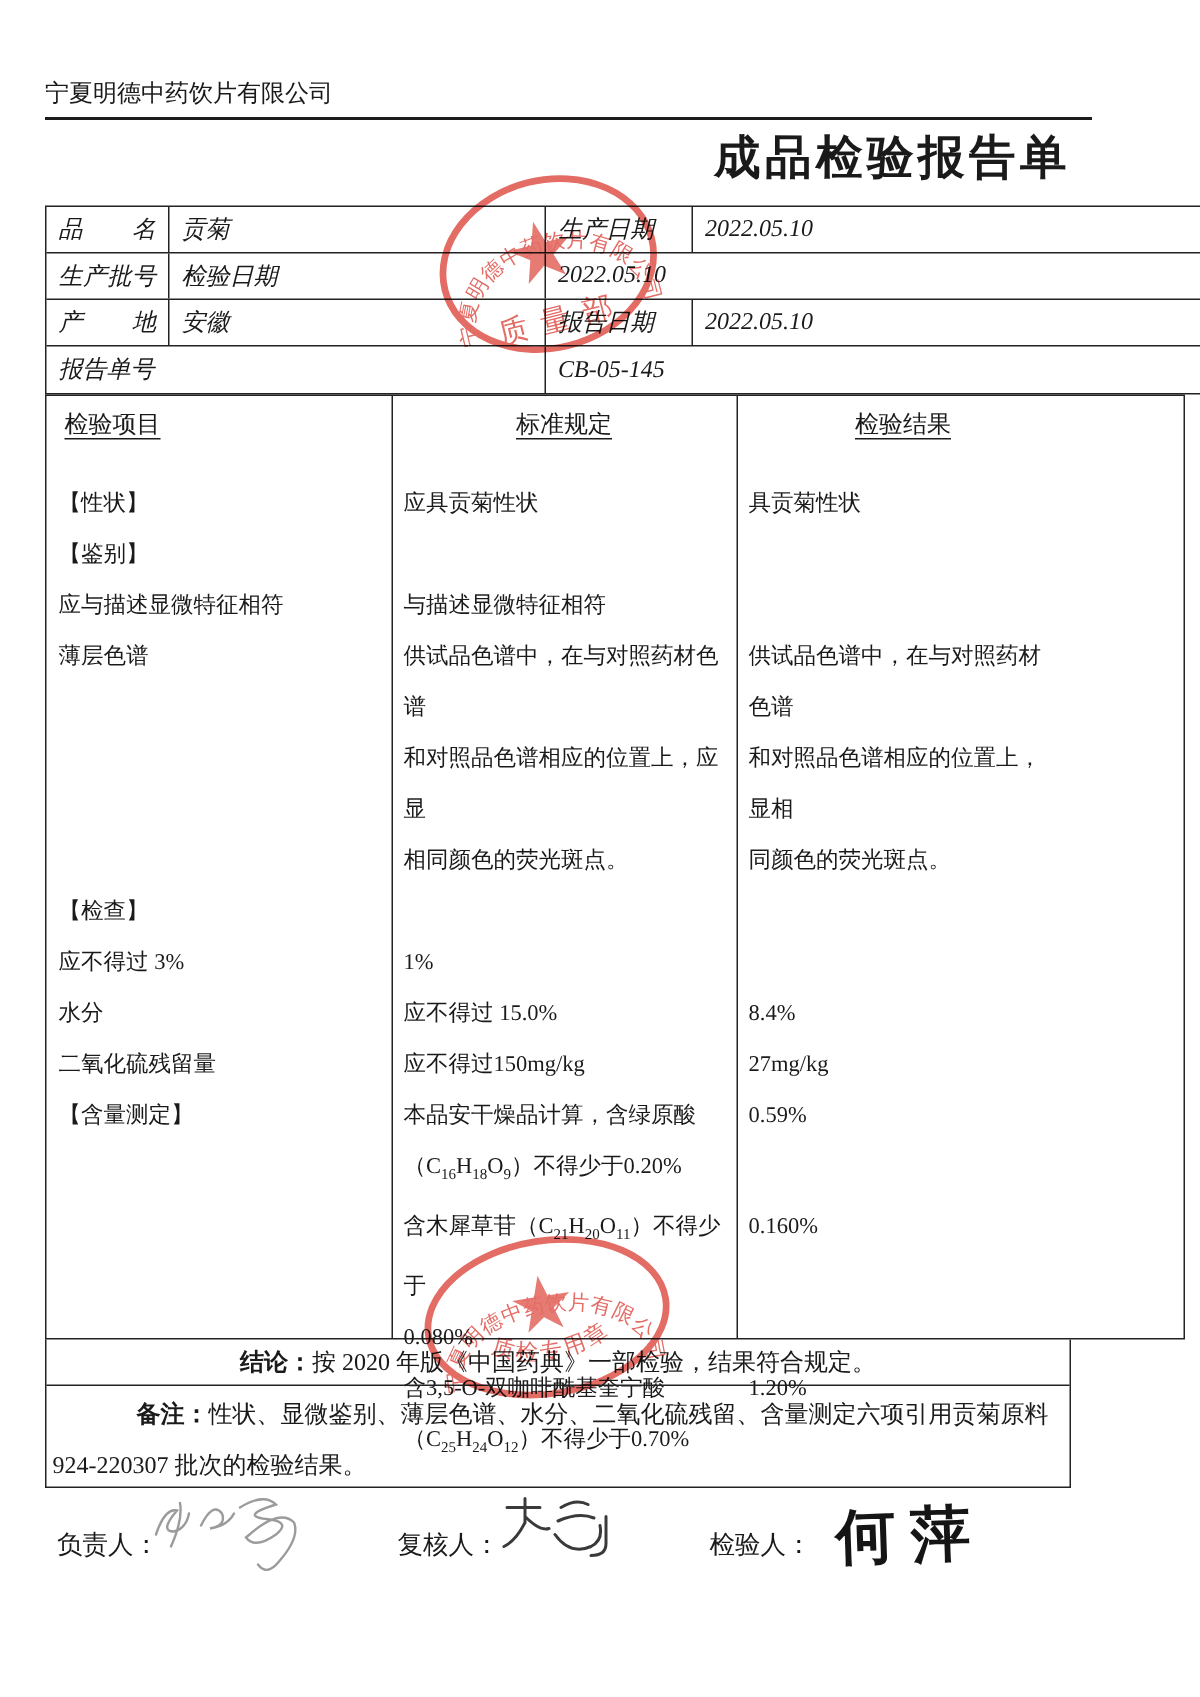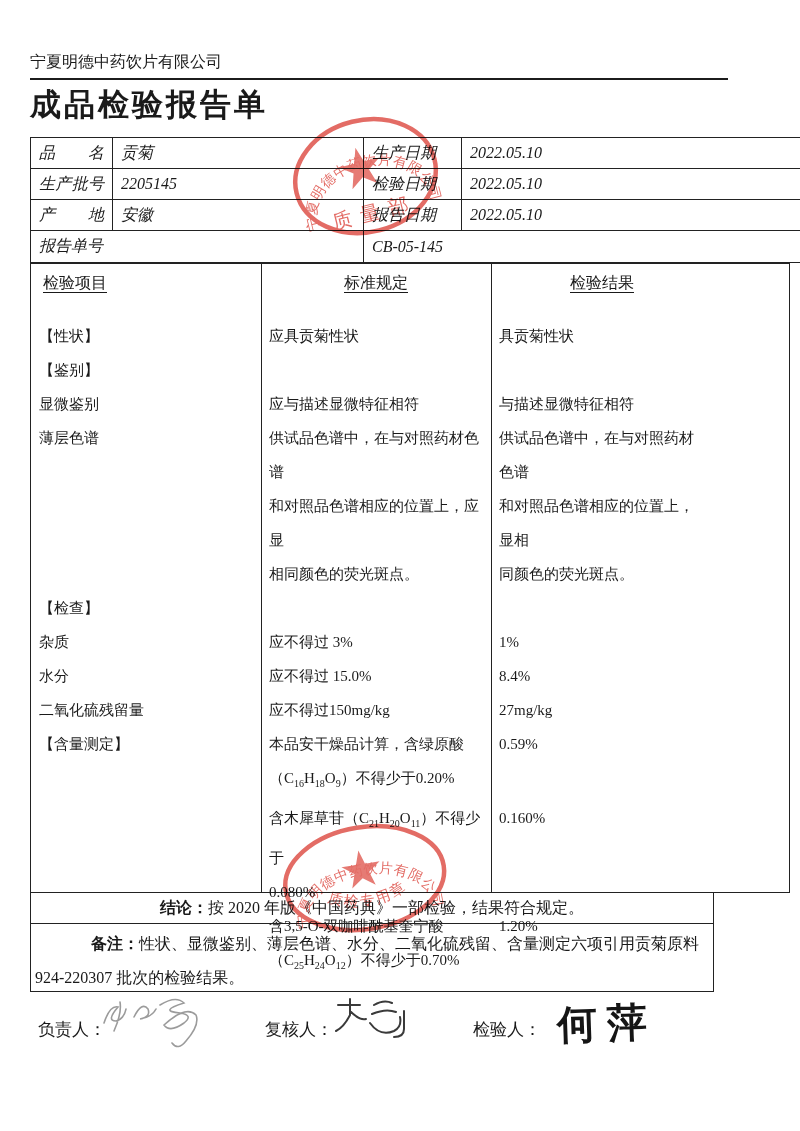--- a/index.html
+++ b/index.html
@@ -8,21 +8,21 @@
   body{
     width:800px; height:1131px; position:relative;
     font-family:"Liberation Serif","DejaVu Serif",serif;
     color:var(--ink); overflow:hidden;
   }
   .abs{ position:absolute; }
 
   
   .doc-header{ left:30px; top:52px; width:684px; display:flex; justify-content:space-between; font-size:16px; }
   .header-rule{ left:30px; top:78px; width:698px; height:2px; background:#1c1c1c; }
-  .doc-title{ left:30px; top:84px; width:684px; text-align:left;
+  .doc-title{ left:30px; top:84px; width:684px; text-align:right;
     font-family:"Liberation Sans","DejaVu Sans",sans-serif;
     font-size:31px; font-weight:bold; letter-spacing:3px; }
 
   
   .info-table{ left:30px; top:137px; width:797px; border:1px solid #222;font-style:italic; }
   .info-row{ display:grid; grid-template-columns:82px 251px 98px 251px; height:31px; border-bottom:1px solid #222; }
   .info-row:last-child{ border-bottom:none; grid-template-columns:333px 349px; }
   .info-row > div{ display:flex; align-items:center; padding:0 8px; font-size:16px; overflow:hidden; }
   .cell-r{ border-right:1px solid #222; }
   .jlabel span{ display:block; width:100%; text-align:justify; text-align-last:justify; }
@@ -70,21 +70,20 @@
         <span>品名</span>
       </div>
     <div class="cell-r">贡菊</div>
     <div class="cell-r">生产日期</div>
     <div>2022.05.10</div>
   </div>
   <div class="info-row">
     <div class="cell-r jlabel">
         <span>生产批号</span>
       </div>
-    <div class="cell-r">2205145</div>
     <div class="cell-r">检验日期</div>
     <div>2022.05.10</div>
   </div>
   <div class="info-row">
     <div class="cell-r jlabel">
         <span>产地</span>
       </div>
     <div class="cell-r">安徽</div>
     <div class="cell-r">报告日期</div>
     <div>2022.05.10</div>
@@ -110,40 +109,38 @@
       <div>【性状】</div>
       <div>应具贡菊性状</div>
       <div>具贡菊性状</div>
     </div>
     <div class="mrow">
       <div>【鉴别】</div>
       <div></div>
       <div></div>
     </div>
     <div class="mrow">
-      <div>显微鉴别</div>
       <div>应与描述显微特征相符</div>
       <div>与描述显微特征相符</div>
     </div>
     <div class="mrow">
       <div>薄层色谱</div>
       <div>供试品色谱中，在与对照药材色谱
 和对照品色谱相应的位置上，应显
 相同颜色的荧光斑点。</div>
       <div>供试品色谱中，在与对照药材色谱
 和对照品色谱相应的位置上，显相
 同颜色的荧光斑点。</div>
     </div>
     <div class="mrow">
       <div>【检查】</div>
       <div></div>
       <div></div>
     </div>
     <div class="mrow">
-      <div>杂质</div>
       <div>应不得过 3%</div>
       <div>1%</div>
     </div>
     <div class="mrow">
       <div>水分</div>
       <div>应不得过 15.0%</div>
       <div>8.4%</div>
     </div>
     <div class="mrow">
       <div>二氧化硫残留量</div>

